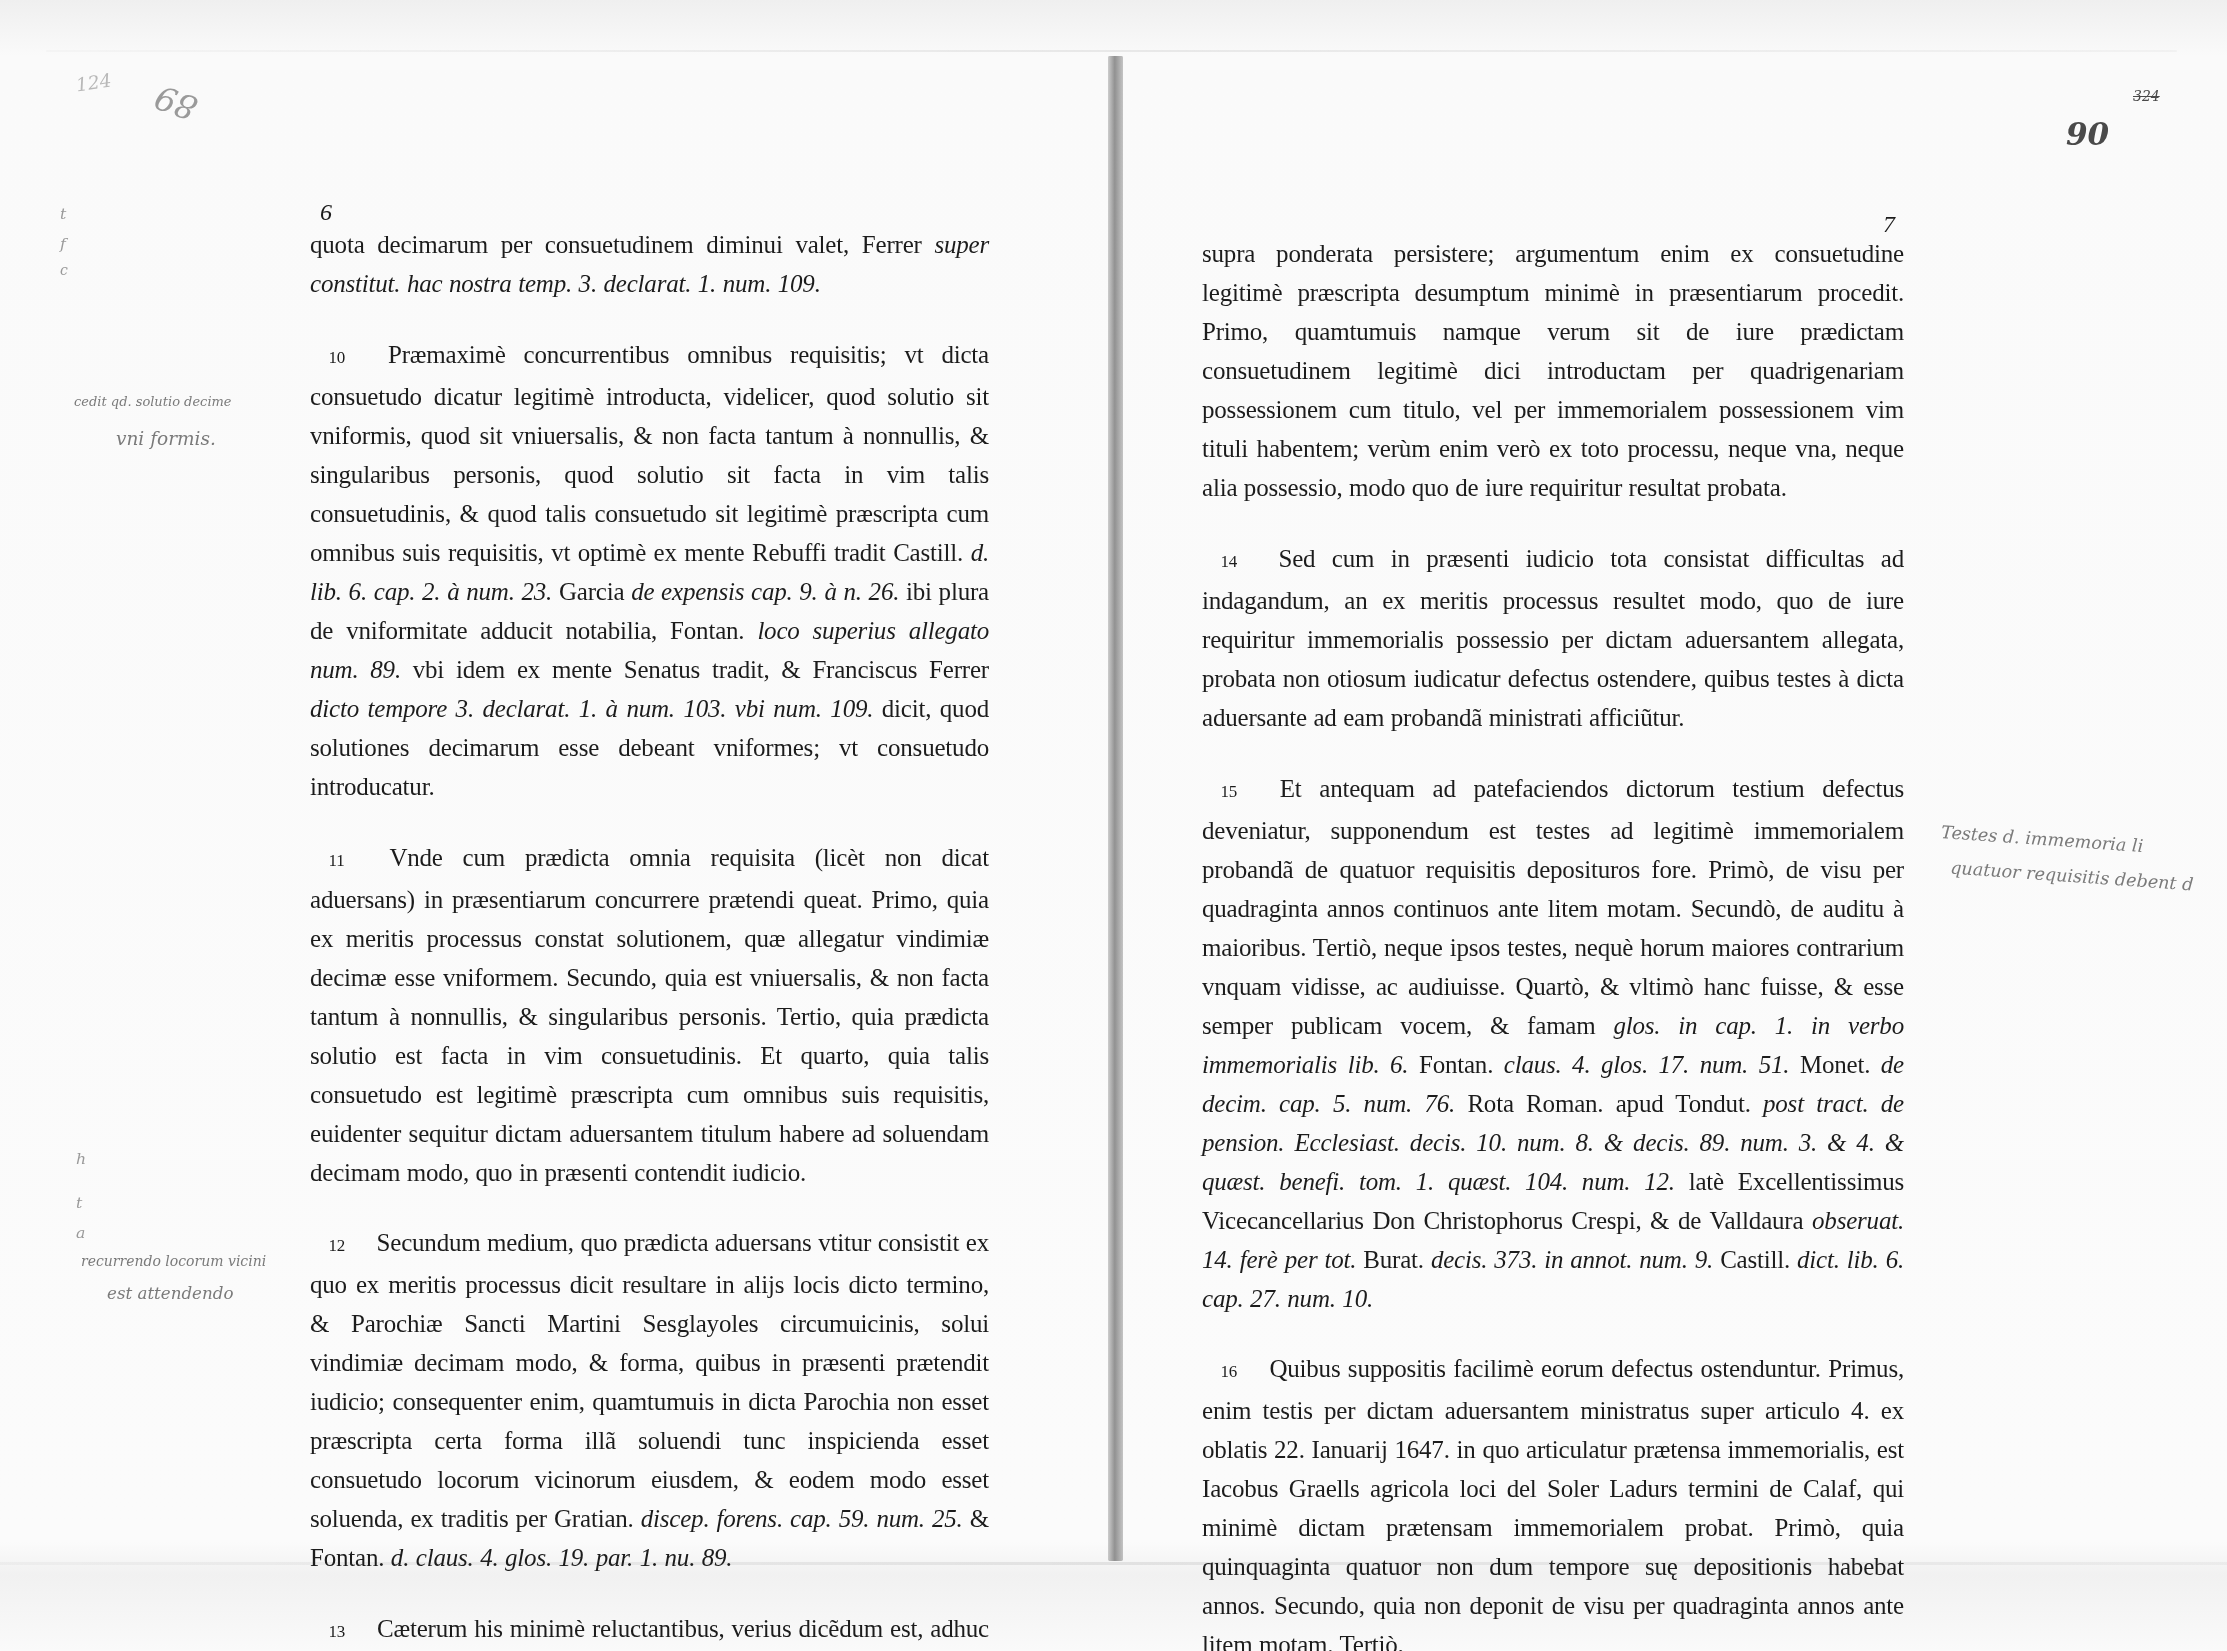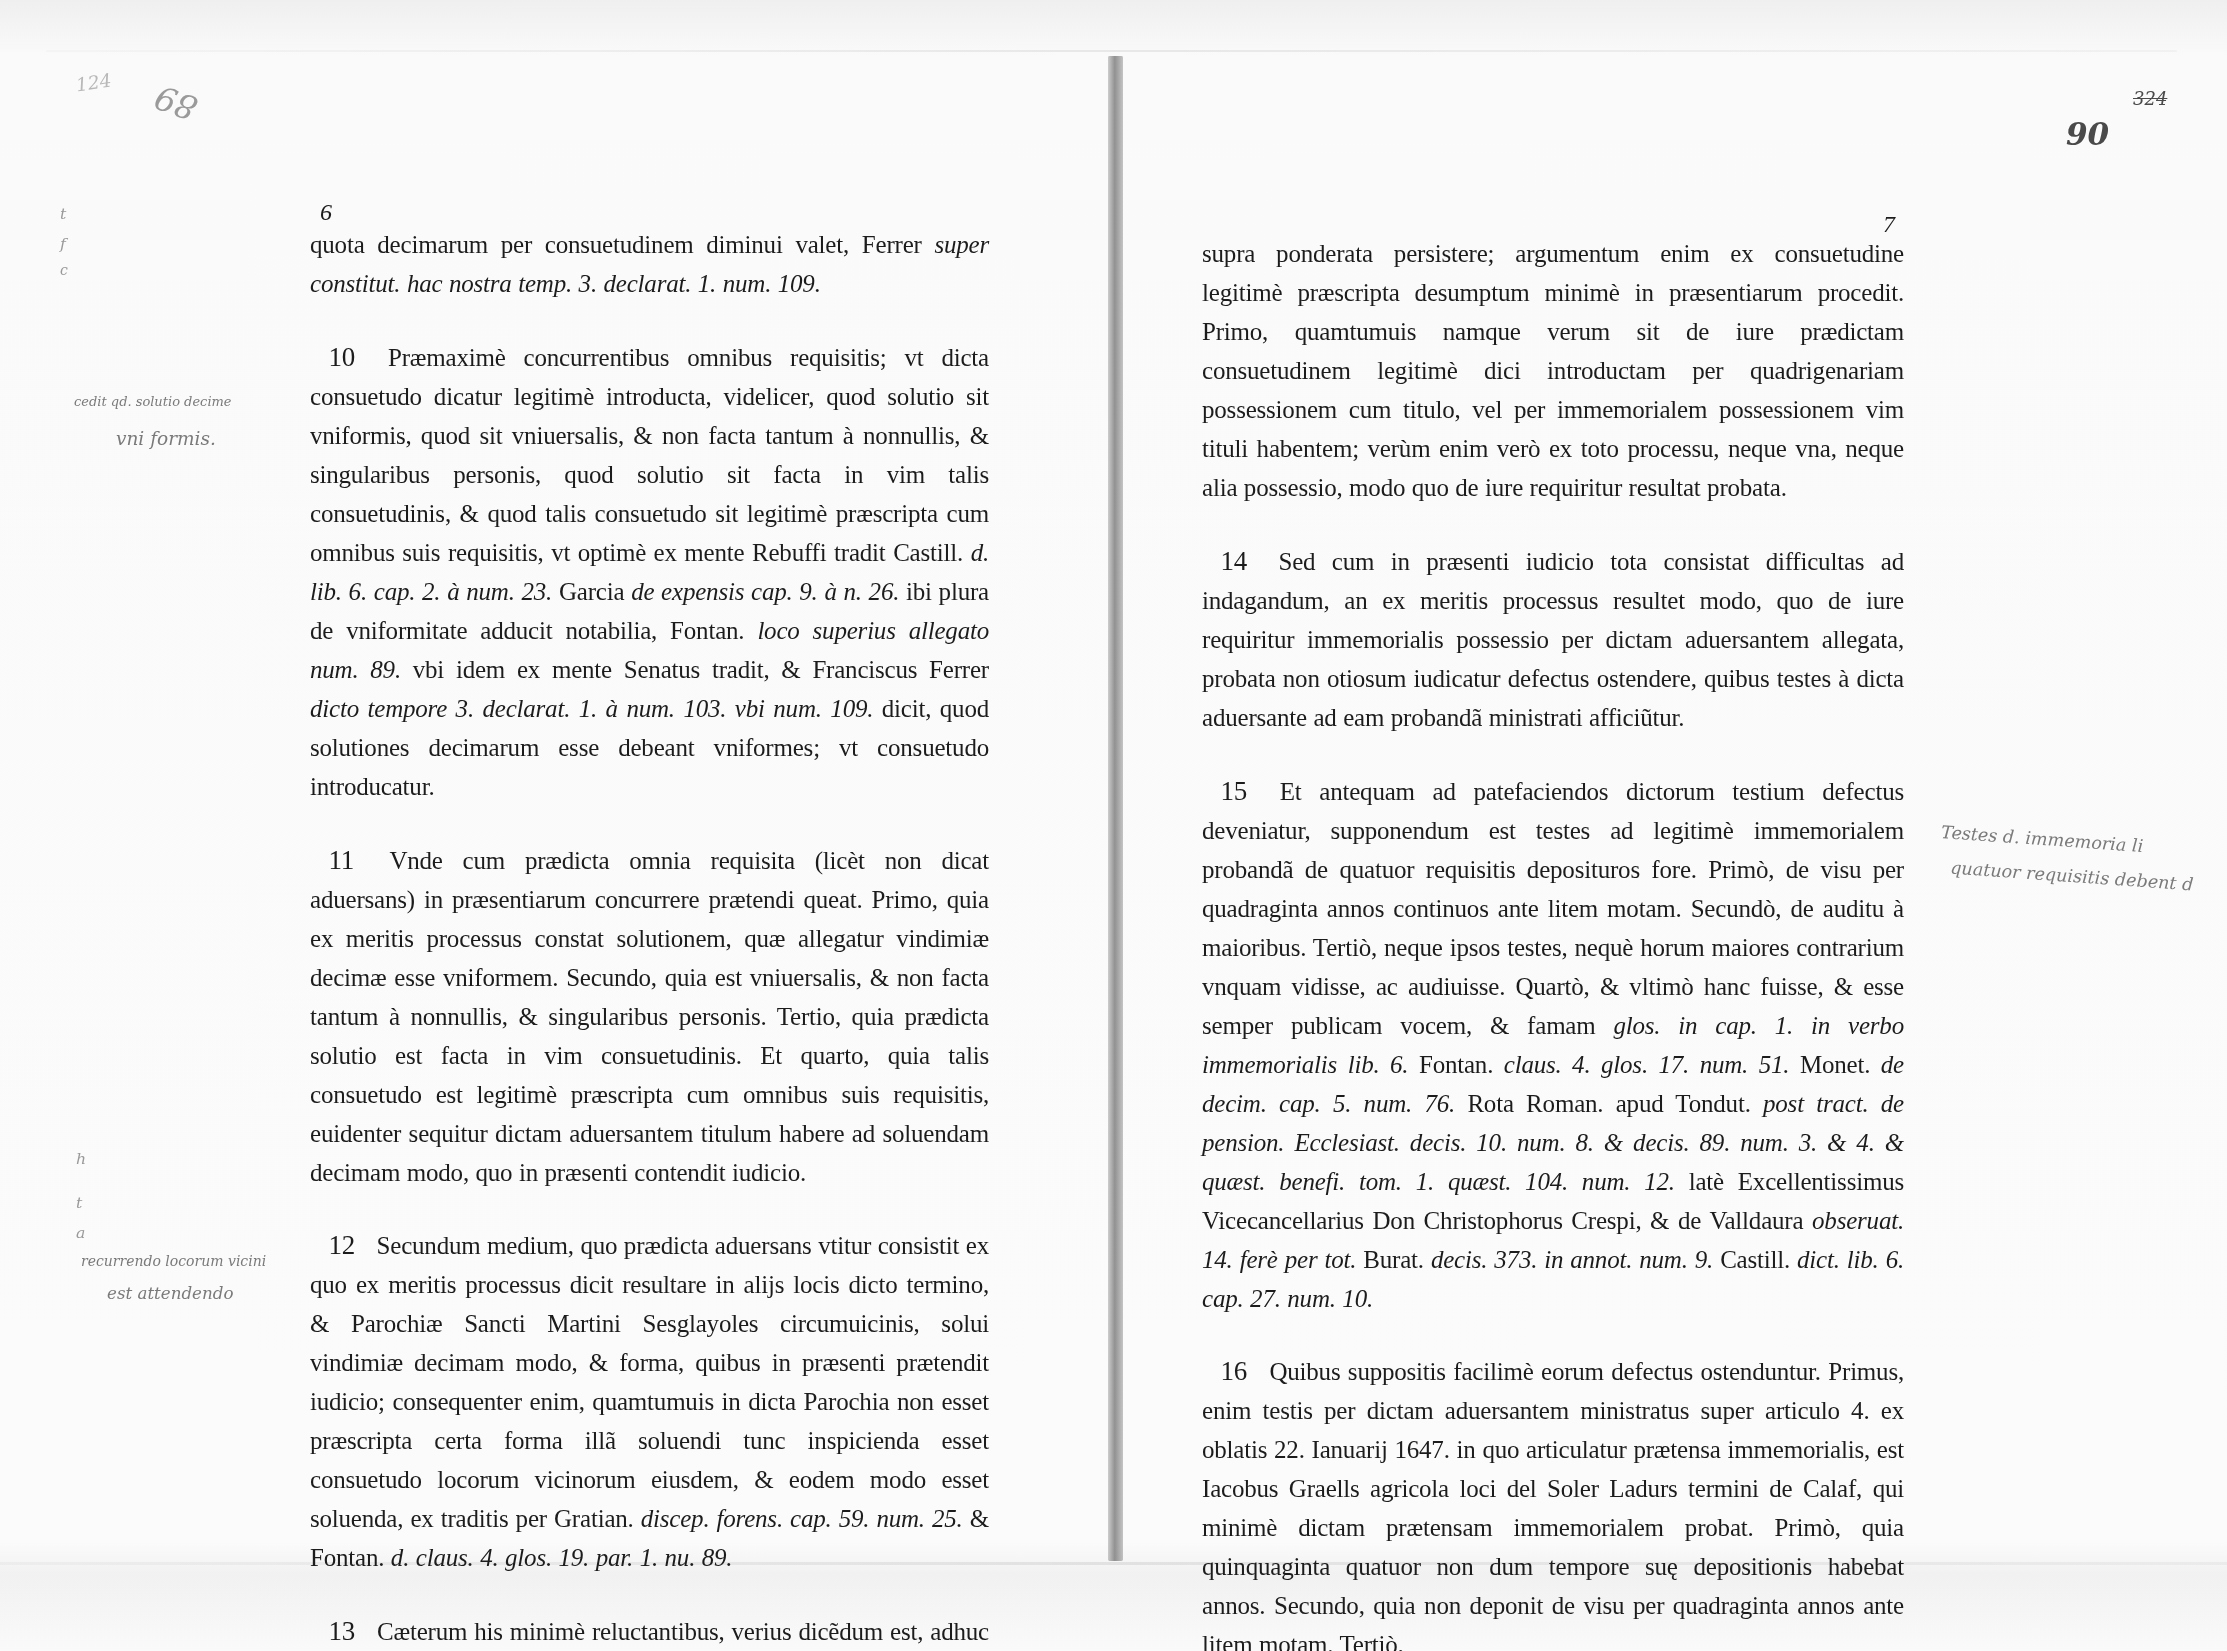--- a/index.html
+++ b/index.html
@@ -45,21 +45,21 @@
   .page-right .text-block { left: 79px; }
 
   .printed-page-number {
     position: absolute; font-size: 24px; font-style: italic;
   }
   .page-left .printed-page-number  { left: 320px; top: 199px; }
   .page-right .printed-page-number { left: 760px; top: 211px; }
 
   p.para { margin: 0; text-indent: 0; }
   p.para + p.para { margin-top: 2.8px; }
-  .para-num { display: inline-block; width: 60px; padding-left: 18.5px; box-sizing: border-box; font-size: 27px; margin-top: 32px; }
+  .para-num { display: inline-block; width: 60px; padding-left: 18.5px; box-sizing: border-box; font-size: 17px; margin-top: 32px; }
   .cite { font-style: italic; }
   .catchword {
     display: block; text-align: center; margin-top: 0;
   }
 
   .handwriting {
     position: absolute;
     font-family: "DejaVu Serif", serif;
     font-style: italic;
     color: #7a7a7a;
@@ -131,21 +131,21 @@
       <p class="para">
         <span class="para-num">13</span>
         <span>Cæterum his minimè reluctantibus, verius dicẽdum est, adhuc argumenta, &amp; rationes in fauorem huius Nobilis partis</span>
         <span class="catchword">supra</span>
       </p>
     </div>
   </div>
 
   <div class="page page-right">
     <span class="handwriting hw-dark" style="left:943px; top:116px; font-size:31px;font-weight:bold;">90</span>
-    <span class="handwriting hw-dark" style="left:1010px; top:88px; font-size:18px; text-decoration:line-through;">324</span>
+    <span class="handwriting hw-dark" style="left:1010px; top:88px; font-size:14px; text-decoration:line-through;">324</span>
 
     <span class="printed-page-number">7</span>
 
     <span class="handwriting" style="left:818px; top:829px; font-size:17.6px; transform:rotate(4deg);">Testes d. immemoria li</span>
     <span class="handwriting" style="left:827px; top:866px; font-size:17.6px; transform:rotate(4deg);">quatuor requisitis debent d</span>
 
     <div class="text-block">
       <p class="para">
         <span>supra ponderata persistere; argumentum enim ex consuetudine legitimè præscripta desumptum minimè in præsentiarum procedit. Primo, quamtumuis namque verum sit de iure prædictam consuetudinem legitimè dici introductam per quadrigenariam possessionem cum titulo, vel per immemorialem possessionem vim tituli habentem; verùm enim verò ex toto processu, neque vna, neque alia possessio, modo quo de iure requiritur resultat probata.</span>
       </p>

